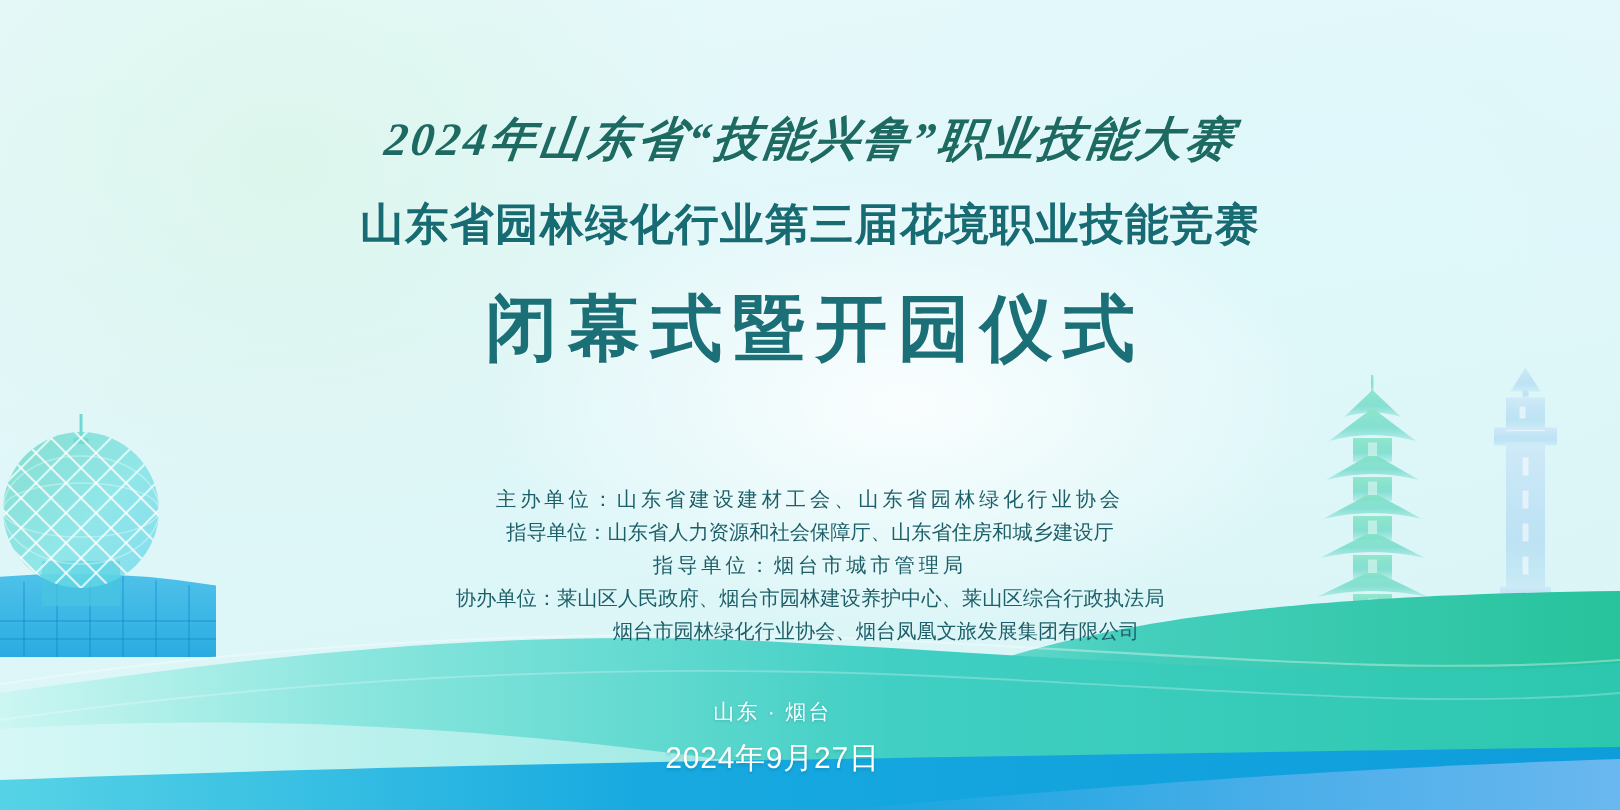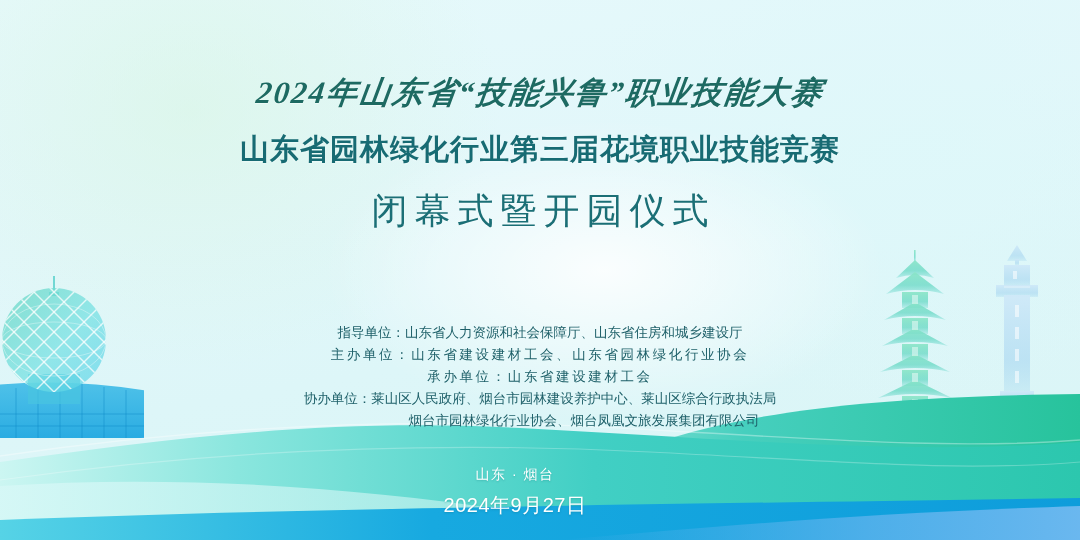--- a/index.html
+++ b/index.html
@@ -93,22 +93,22 @@
   #main-title {
     margin-top: 16px;
     font-size: 29px;
     font-weight: bold;
     letter-spacing: 1px;
     color: #176b73;
     text-shadow: 0 1px 2px rgba(255,255,255,0.5);
   }
   #sub-title {
     margin-top: 17px;
-    font-size: 36px;
-    font-weight: normal;
+    font-size: 48px;
+    font-weight: bold;
     letter-spacing: 7px;
     color: #1b6f76;
     text-indent: 7px;
     text-shadow: 0 1px 2px rgba(255,255,255,0.5);
   }
 
   #organizers {
     position: absolute;
     left: 0;
     top: 322px;
@@ -318,23 +318,23 @@
     <path d="M560 230 C760 212 900 202 1080 196 L1080 230 Z" fill="url(#blueLight)"></path>
   </svg>
 
   <div id="text-stack">
     <div id="calligraphy-line">2024年山东省“技能兴鲁”职业技能大赛</div>
     <div id="main-title">山东省园林绿化行业第三届花境职业技能竞赛</div>
     <div id="sub-title">闭幕式暨开园仪式</div>
   </div>
 
   <div id="organizers">
+    <div class="org-line wide">主办单位：山东省建设建材工会、山东省园林绿化行业协会</div>
     <div class="org-line">指导单位：山东省人力资源和社会保障厅、山东省住房和城乡建设厅</div>
-    <div class="org-line wide">主办单位：山东省建设建材工会、山东省园林绿化行业协会</div>
-    <div class="org-line wide">承办单位：山东省建设建材工会</div>
+    <div class="org-line wide">指导单位：烟台市城市管理局</div>
     <div class="org-line">协办单位：莱山区人民政府、烟台市园林建设养护中心、莱山区综合行政执法局</div>
     <div class="org-line indent">烟台市园林绿化行业协会、烟台凤凰文旅发展集团有限公司</div>
   </div>
 
   <div id="venue-block">
     <div id="venue-place">山东 · 烟台</div>
     <div id="venue-date">2024年9月27日</div>
   </div>
 
 </div>

